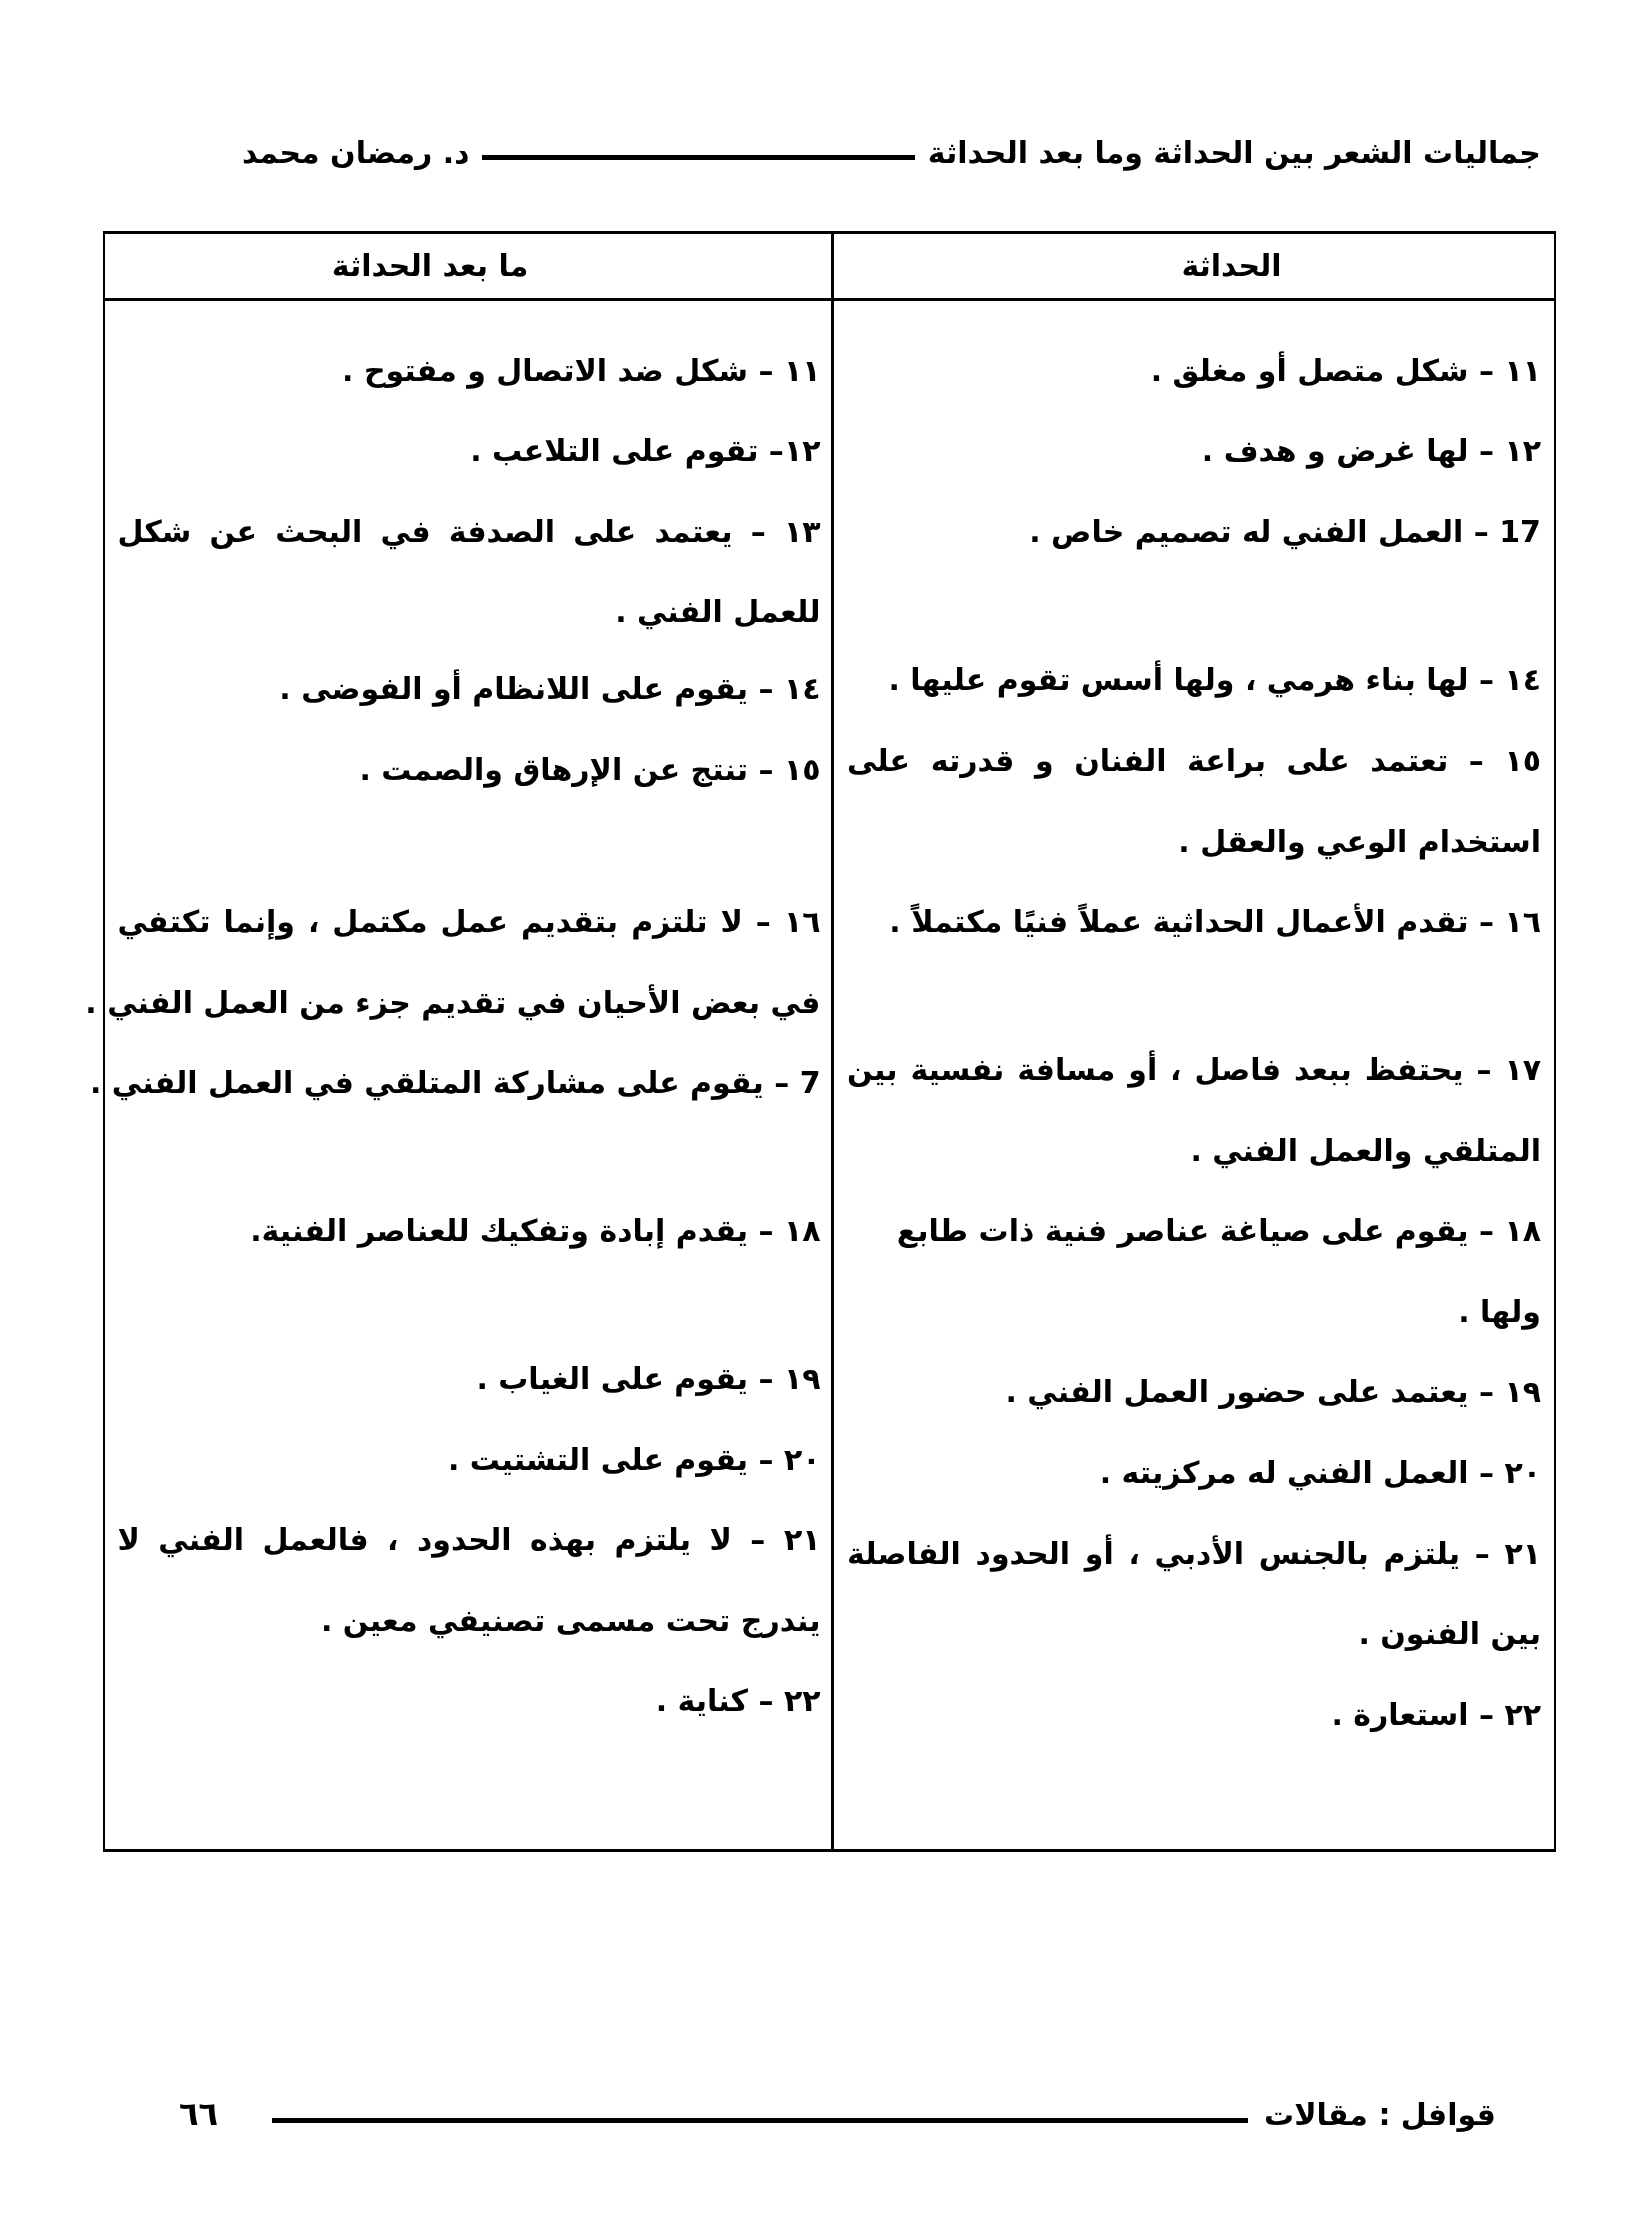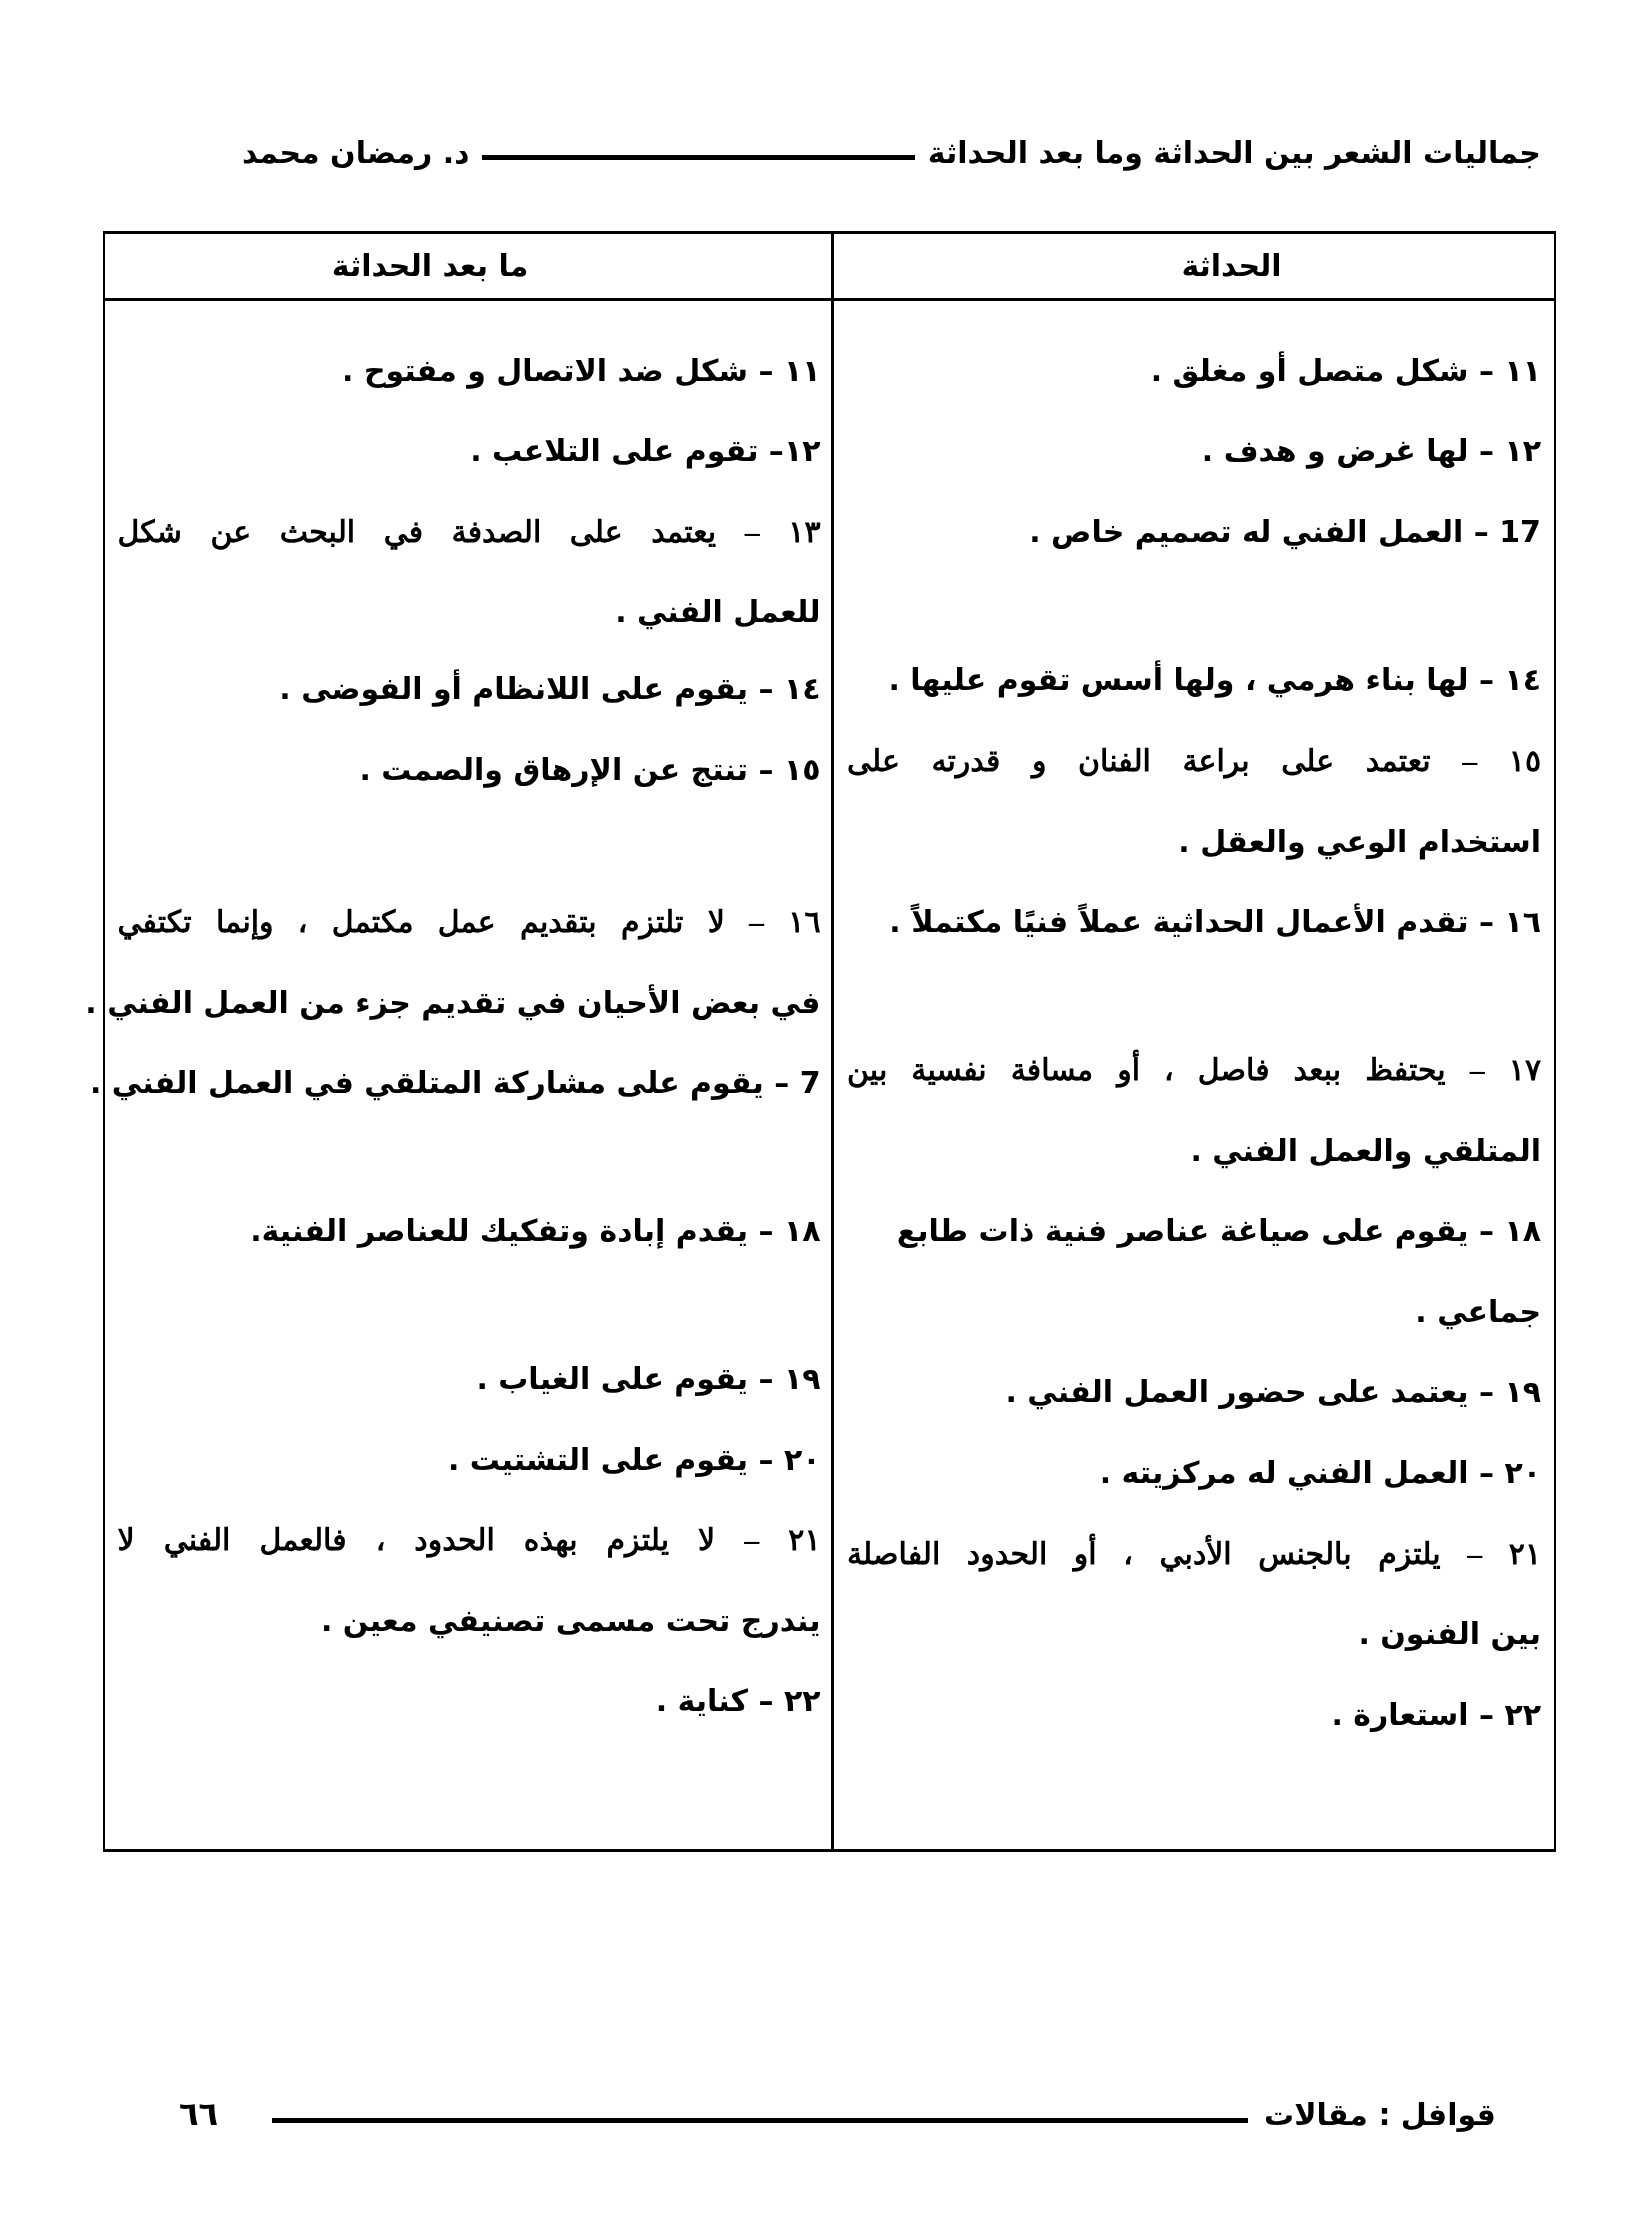--- a/index.html
+++ b/index.html
@@ -25,21 +25,21 @@
         text-align: center; line-height: 45px; }
   .th.right { left: 729px; width: 795px; }
   .th.left  { left: 0; width: 650px; }
 
   .col { position: absolute; top: 67px; direction: rtl; }
   .col.right { left: 742px; width: 694px; }
   .col.left  { left: 12.5px;  width: 703px; }
 
   .line { position: absolute; right: 0; font-size: 30px; font-weight: bold; white-space: nowrap;
           line-height: 45px; text-align: right; direction: rtl; }
-  .line.justify { left: 0; text-align: justify; text-align-last: justify; font-family: Liberation Serif, serif; }
+  .line.justify { left: 0; text-align: justify; text-align-last: justify; }
 
   
   .footer { position: absolute; top: 2087px; left: 179px; width: 1317px; height: 54px;
             direction: rtl; display: flex; align-items: center; }
   .footer .journal { font-size: 30px; font-weight: bold; white-space: nowrap; }
   .footer .rule { flex: 1; height: 5.4px; background: #000; margin: 12.5px 16px 0 54px; }
   .footer .pageno { font-size: 32px; font-weight: bold; white-space: nowrap; }
 </style>
 </head>
 <body>
@@ -63,21 +63,21 @@
       <div class="line" style="top:47px">١١ – شكل متصل أو مغلق .</div>
       <div class="line" style="top:127px">١٢ – لها غرض و هدف .</div>
       <div class="line" style="top:208px">17 – العمل الفني له تصميم خاص .</div>
       <div class="line" style="top:356px">١٤ – لها بناء هرمي ، ولها أسس تقوم عليها .</div>
       <div class="line justify" style="top:437px">١٥ – تعتمد على براعة الفنان و قدرته على</div>
       <div class="line" style="top:518px">استخدام الوعي والعقل .</div>
       <div class="line" style="top:598px">١٦ – تقدم الأعمال الحداثية عملاً فنيًا مكتملاً .</div>
       <div class="line justify" style="top:746px">١٧ – يحتفظ ببعد فاصل ، أو مسافة نفسية بين</div>
       <div class="line" style="top:827px">المتلقي والعمل الفني .</div>
       <div class="line" style="top:907px">١٨ – يقوم على صياغة عناصر فنية ذات طابع</div>
-      <div class="line" style="top:988px">جماعي .</div>
+      <div class="line" style="top:988px">ولها .</div>
       <div class="line" style="top:1068px">١٩ – يعتمد على حضور العمل الفني .</div>
       <div class="line" style="top:1149px">٢٠ – العمل الفني له مركزيته .</div>
       <div class="line justify" style="top:1230px">٢١ – يلتزم بالجنس الأدبي ، أو الحدود الفاصلة</div>
       <div class="line" style="top:1310px">بين الفنون .</div>
       <div class="line" style="top:1391px">٢٢ – استعارة .</div>
     </div>
 
     <div class="col left">
       <div class="line" style="top:47px">١١ – شكل ضد الاتصال و مفتوح .</div>
       <div class="line" style="top:127px">١٢– تقوم على التلاعب .</div>

